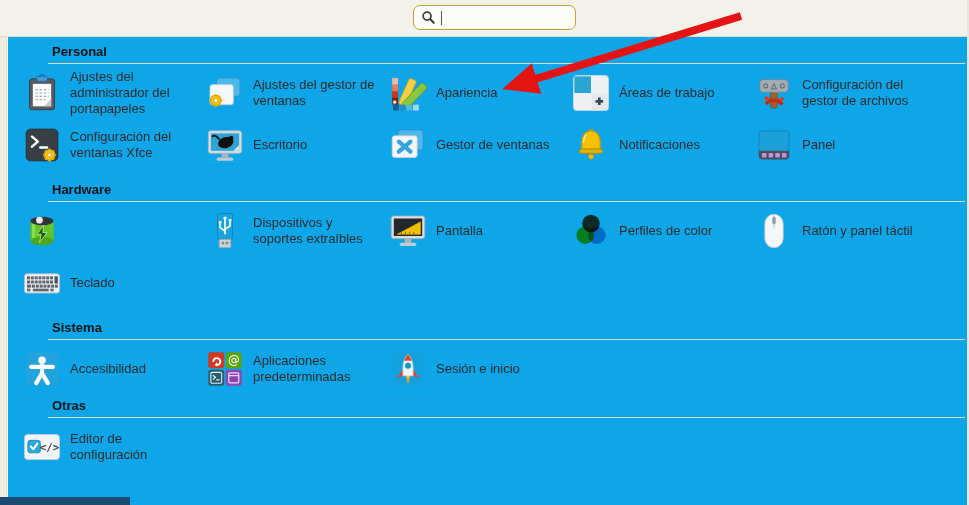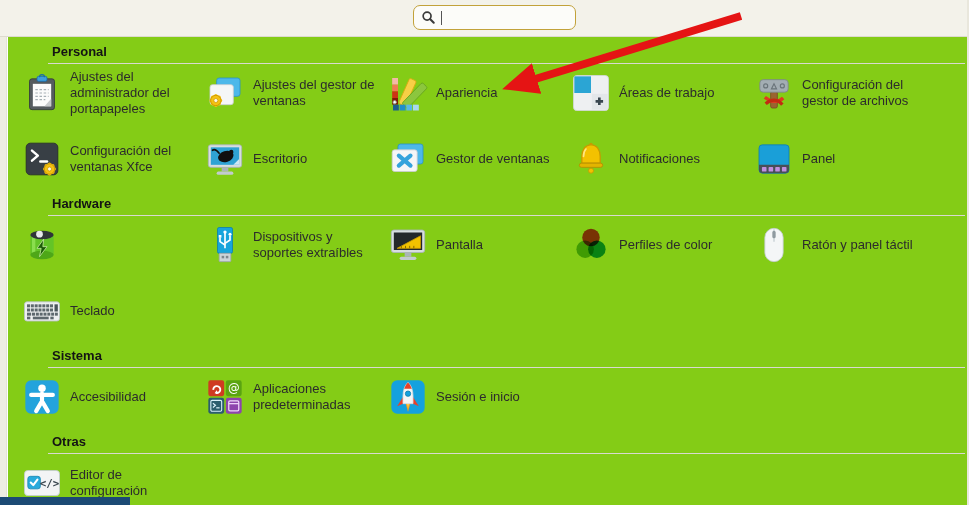--- a/index.html
+++ b/index.html
@@ -13,27 +13,27 @@
     background:#fcfcf9;border:1px solid #c2a23a;border-radius:7px;
     display:flex;align-items:center;gap:5px;padding:0 7px;box-sizing:border-box;}
   .search svg{flex:none}
   .caret{width:1px;height:14px;background:#555;flex:none}
   .search input{border:none;outline:none;background:transparent;flex:1;min-width:0;
     font-size:13px;font-family:"Liberation Sans",sans-serif;color:#222;padding:0}
   .leftstrip{position:absolute;left:0;top:37px;width:7px;height:468px;
     background:#eeede2;border-right:1px solid #e4e2d6;box-sizing:border-box;}
   .rightedge{position:absolute;right:0;top:0;width:2px;height:505px;background:#e9e7dc}
   .content{position:absolute;top:37px;left:8px;width:959px;height:468px;
-    background:#84cc16;padding-top:7px;box-sizing:border-box;}
+    background:#0ea5e9;padding-top:7px;box-sizing:border-box;}
   .sec-head{margin-left:44px;font-size:13px;font-weight:bold;color:#141414}
   .rule{height:1px;background:#d9d9d0;margin:4px 2px 0 40px}
-  .items{display:grid;grid-template-columns:repeat(5,183px);margin:4px 0 0 14px;row-gap:16px}
+  .items{display:grid;grid-template-columns:repeat(5,183px);margin:4px 0 0 14px;row-gap:2px}
   .section{margin-top:0}
   .section + .section{margin-top:12px}
-  .section.otras{margin-top:12px}
+  .section.otras{margin-top:4px}
   .item{display:flex;align-items:center;gap:8px;min-height:50px;cursor:default}
   .ic{width:40px;height:40px;flex:none}
   .ic svg{width:40px;height:40px;display:block}
   .lbl{font-size:13px;line-height:16px;color:#2c2c2c;max-width:126px}
   .arrow-layer{position:absolute;left:0;top:0;pointer-events:none;z-index:8}
   .frag{position:absolute;left:0;bottom:0;width:130px;height:8px;background:#1c4a74;z-index:6}
 </style>
 </head>
 <body>
 

